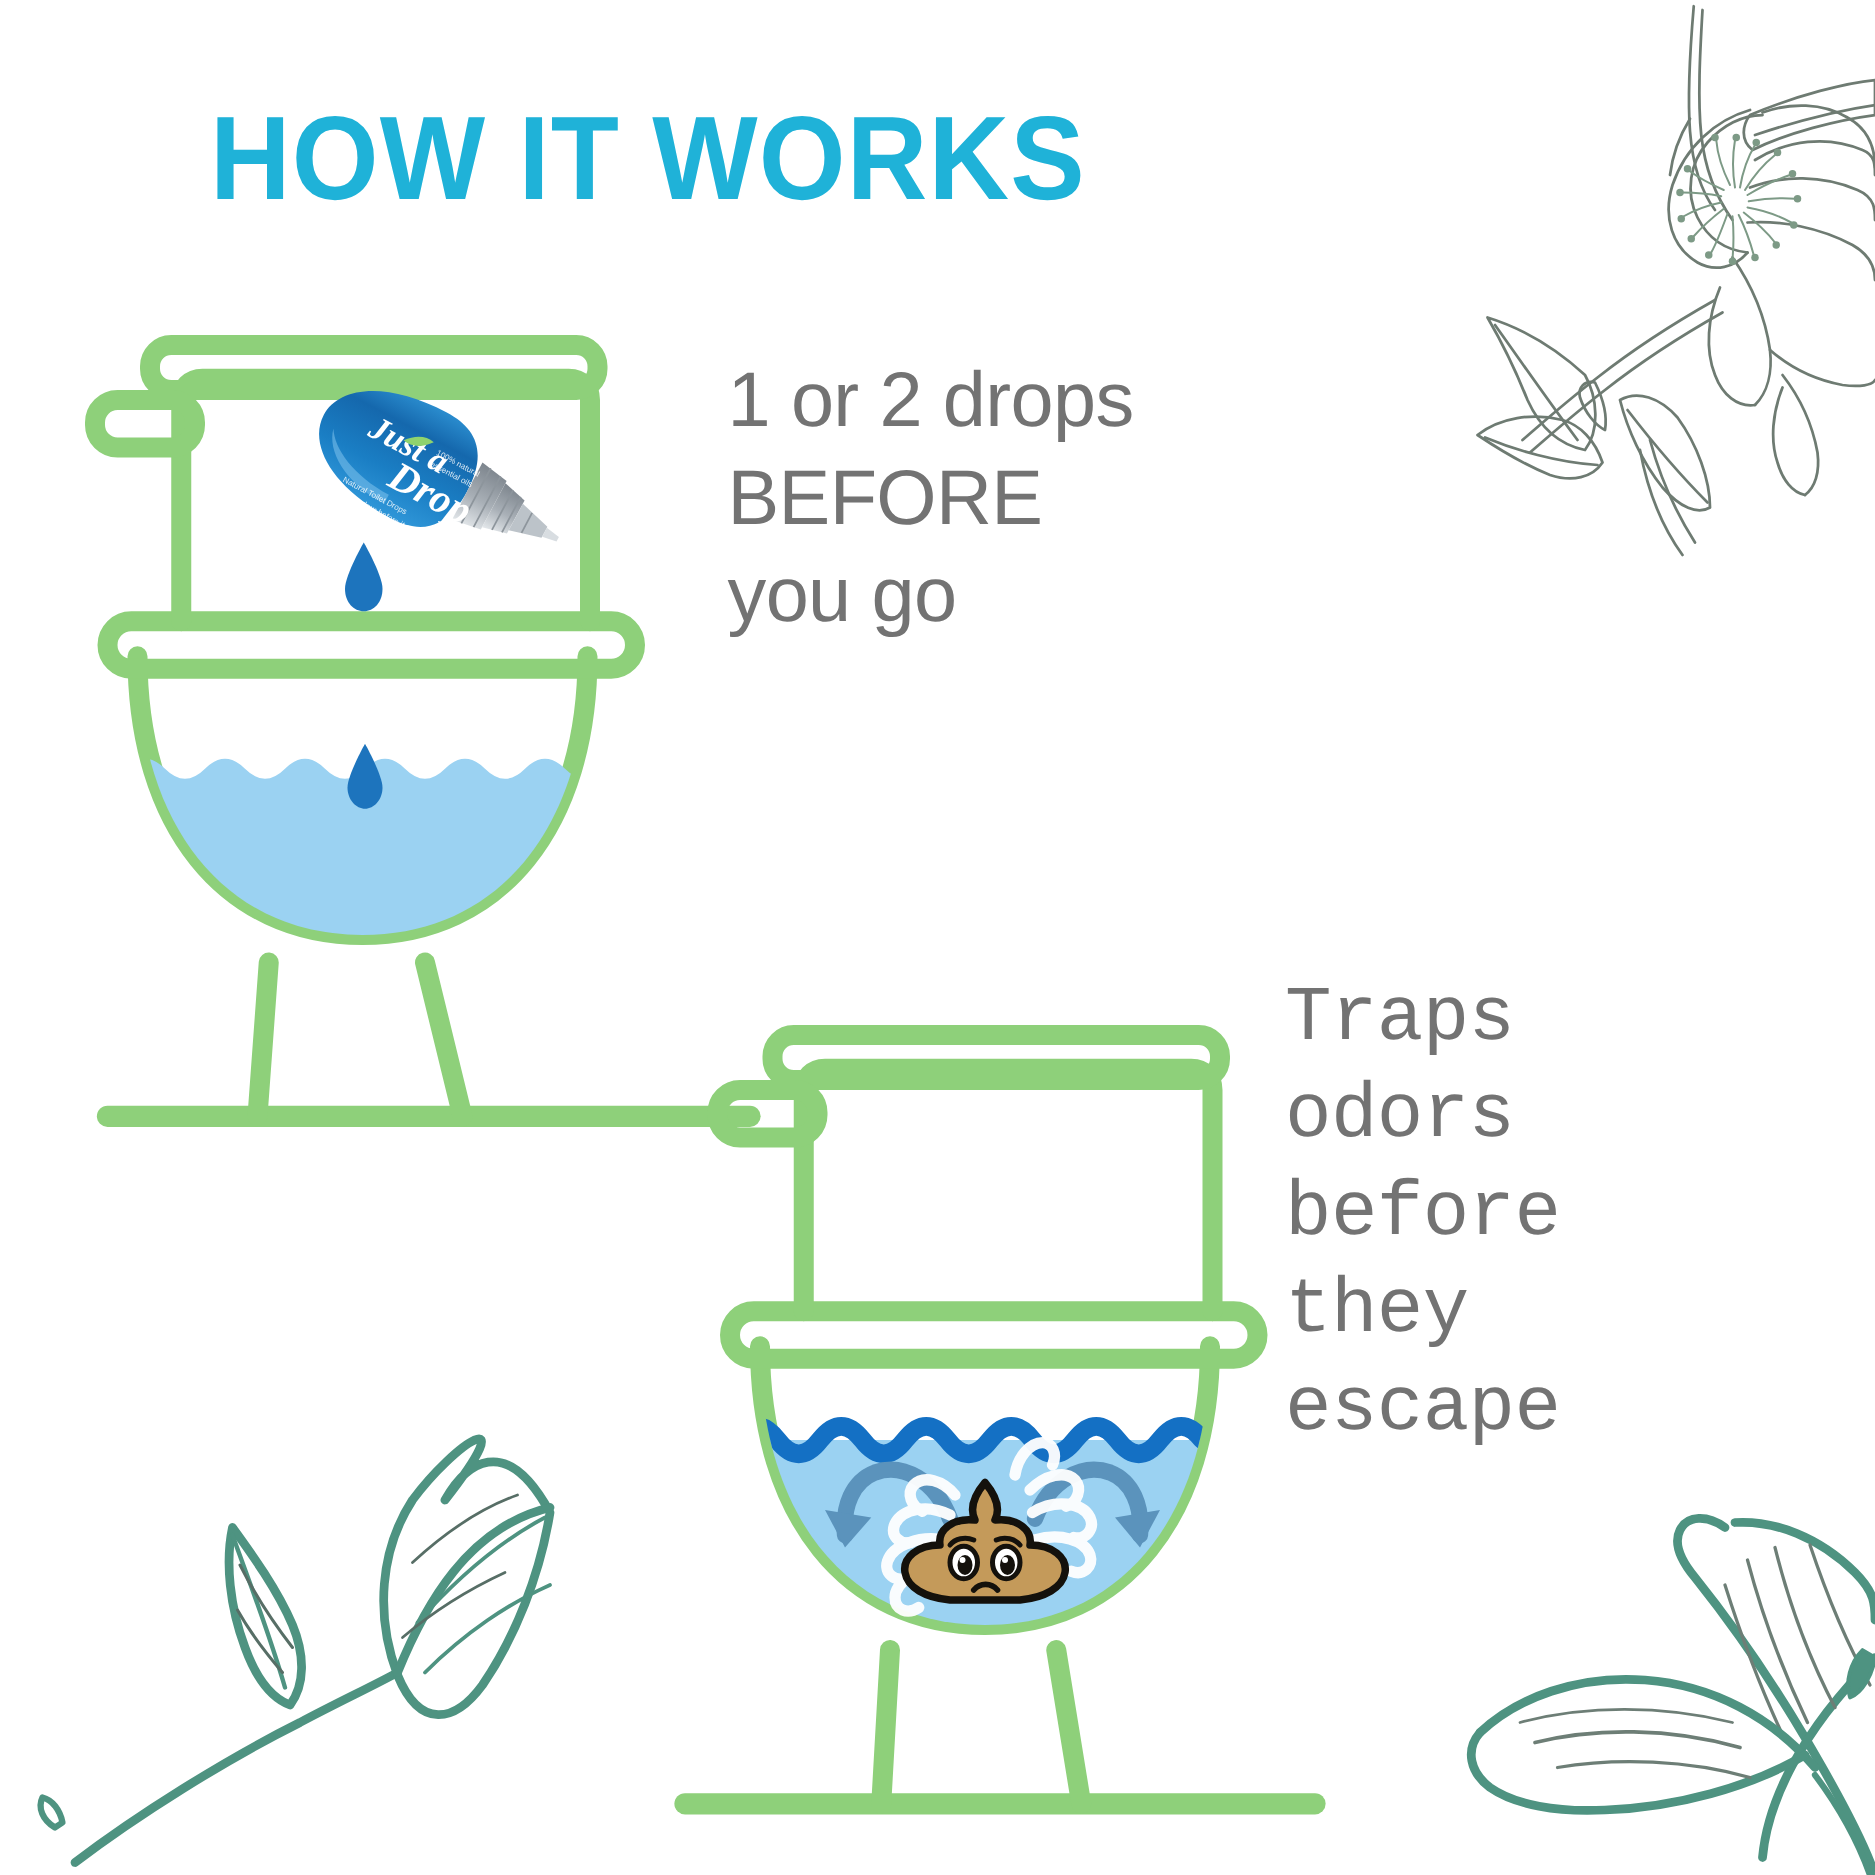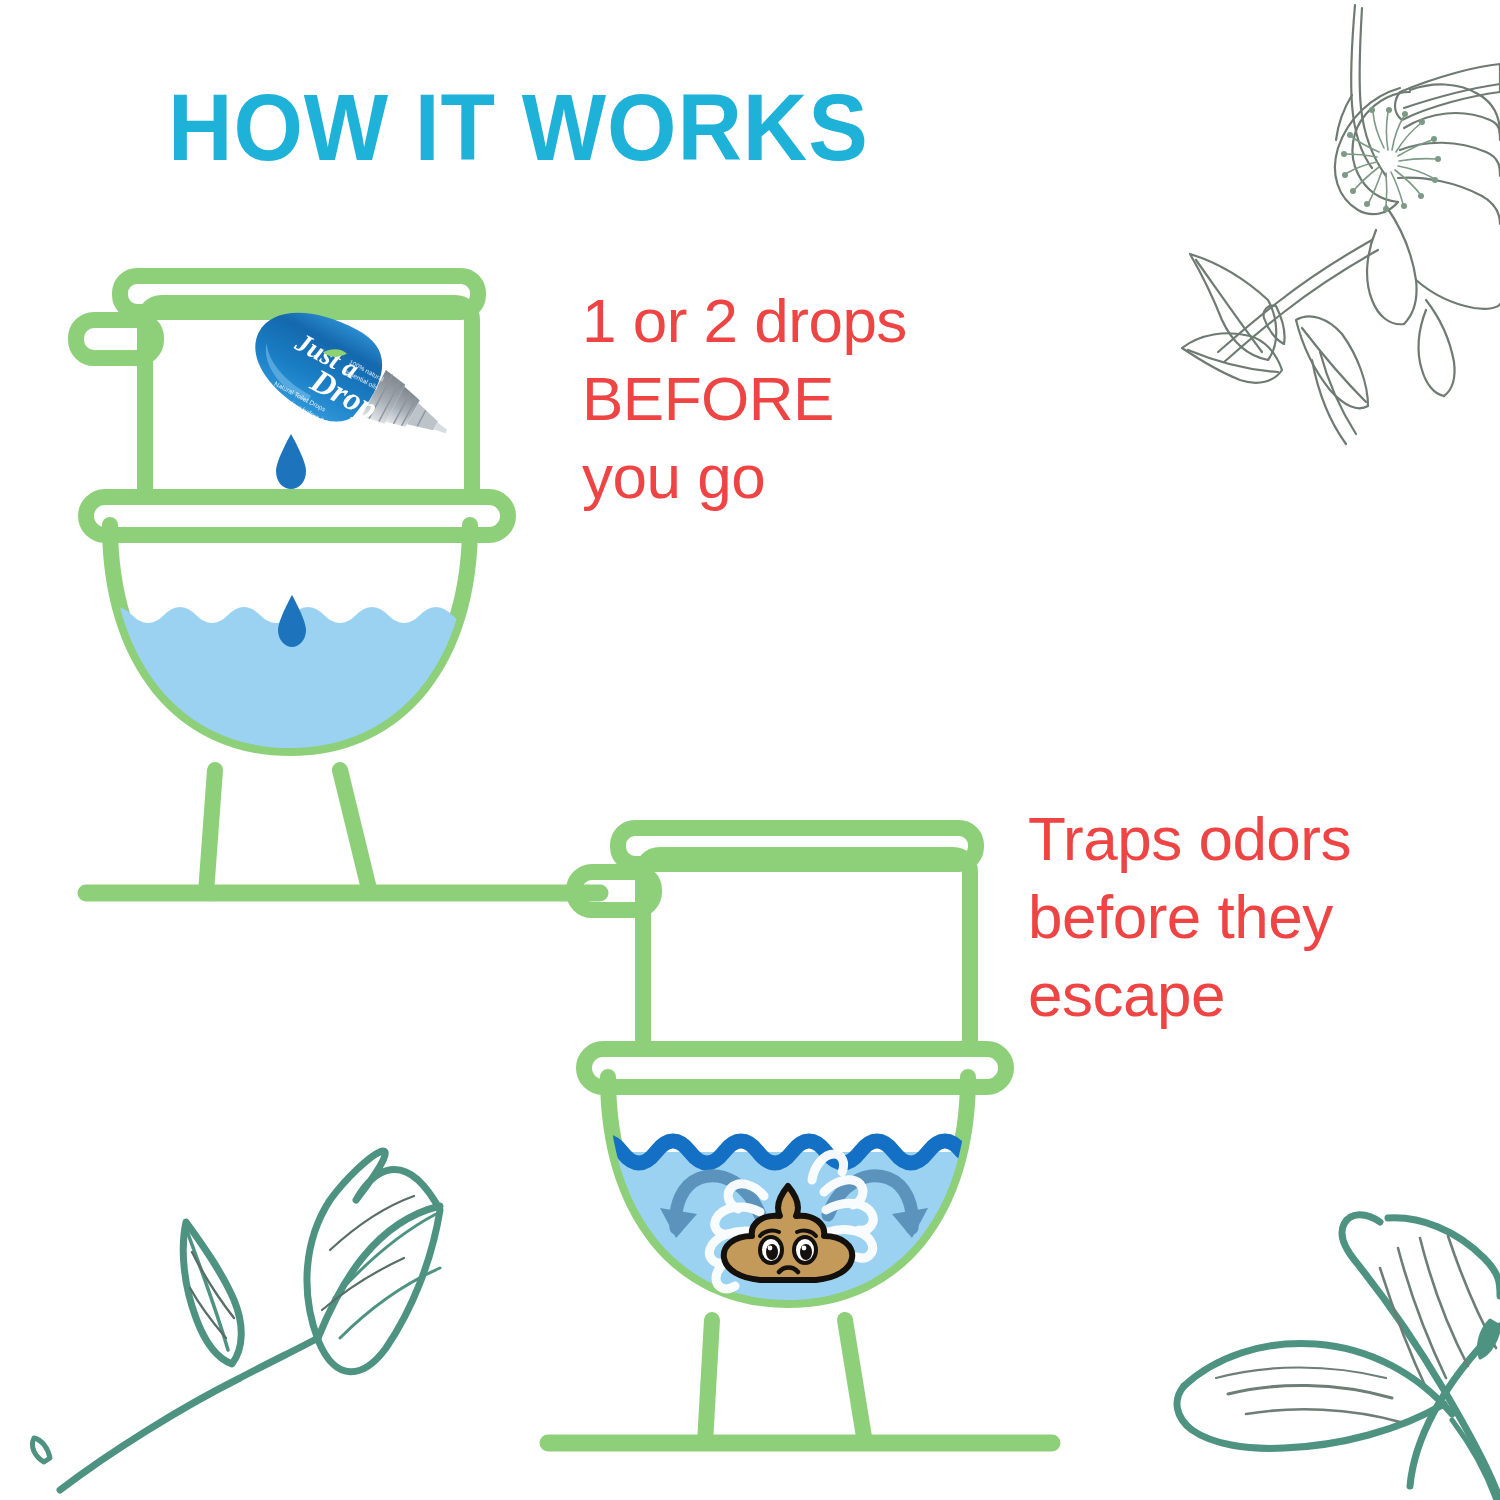--- a/index.html
+++ b/index.html
@@ -36,35 +36,36 @@
     color: #1fb2d8;
     transform: scaleX(0.94);
     transform-origin: left top;
     white-space: nowrap;
     line-height: 1.05;
   }
   .caption {
     position: absolute;
     font-family: "Liberation Sans", sans-serif;
     font-weight: 300;
-    color: #ef4444;
+    color: #737373;
     font-size: 62px;
     line-height: 1.26;
     letter-spacing: -0.5px;
     white-space: pre-line;
   }
   #caption-one {
     left: 582px;
     top: 282px;
     width: 470px;
   }
   #caption-two {
     left: 1028px;
-    top: 800px;
+    top: 776px;
     width: 400px;
+    font-family: Liberation Mono, monospace;
   }
 </style>
 </head>
 <body>
 
 <div id="stage">
 
   <svg class="layer" viewBox="0 0 1500 1500">
     <g fill="none" stroke="#6e7b72" stroke-width="2.2" stroke-linecap="round" stroke-linejoin="round">
 

